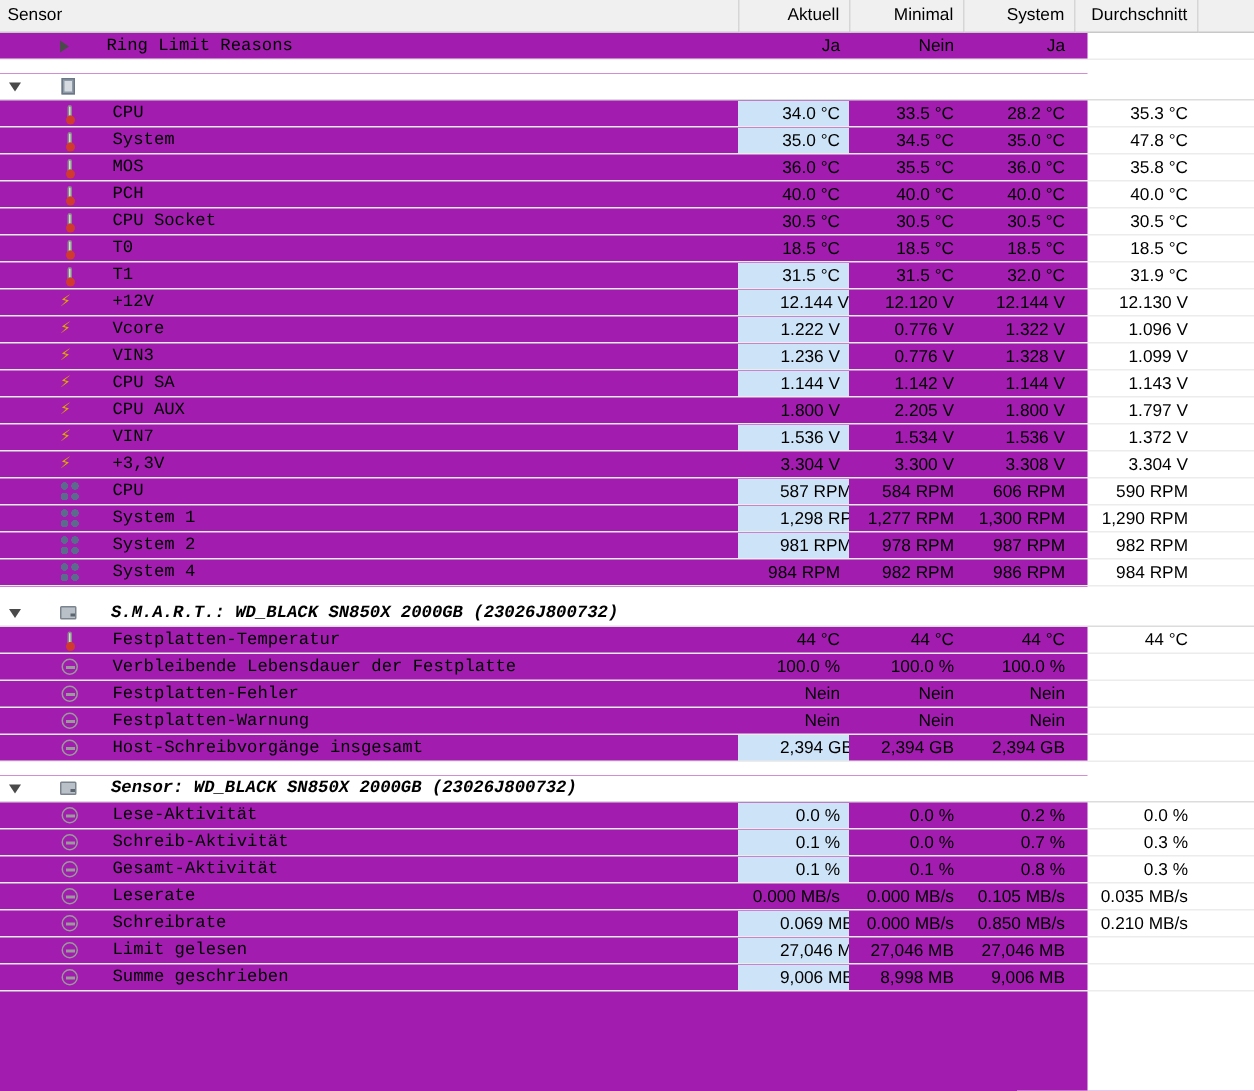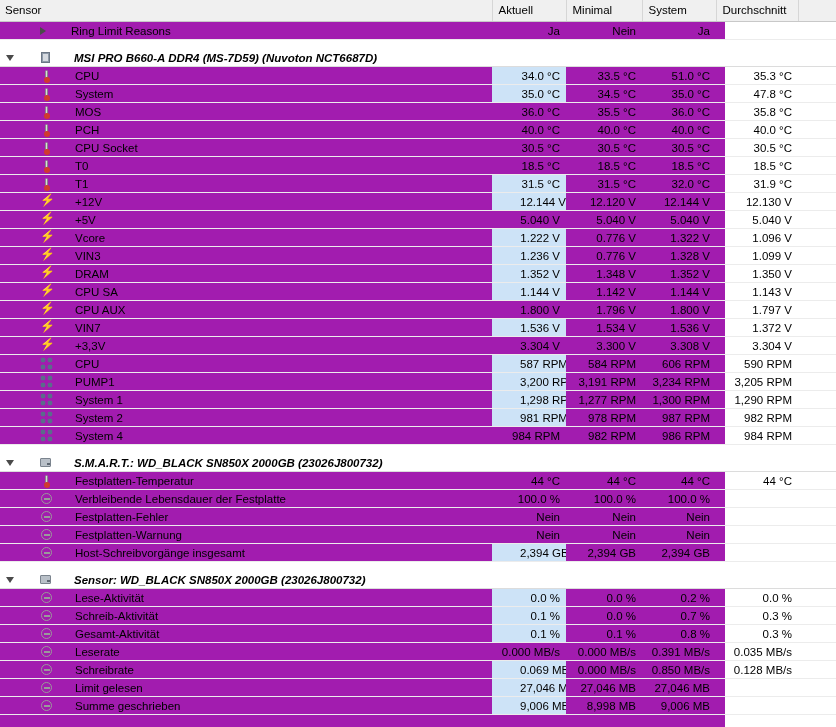--- a/index.html
+++ b/index.html
@@ -35,21 +35,21 @@
   table.grid col.c-end  { width: 38px; }
 
   thead th {
     background: #f0f0f0;
     border-right: 1px solid #d6d6d6;
     border-bottom: 1px solid #c8c8c8;
     font-weight: normal;
     font-size: 11.5px;
     padding: 2px 6px 3px 6px;
     height: 16px;
-    text-align: left;
+    text-align: right;
     color: #000;
   }
   thead th.hdr-name {
     text-align: left;
     padding-left: 5px;
   }
   thead th.hdr-end { border-right: none; }
 
   tbody td {
     height: 17px;
@@ -78,20 +78,21 @@
     height: 9px;
     border-bottom: none;
     background: #ffffff;
   }
 
   .namecell {
     display: flex;
     align-items: center;
     gap: 22px;
     height: 17px;
+    font-family: Liberation Mono, monospace;
   }
   .indent { display: inline-block; width: 14px; flex: 0 0 14px; }
   .indent2 { display: inline-block; width: 10px; flex: 0 0 10px; }
 
   .chev {
     width: 13px;
     height: 13px;
     flex: 0 0 13px;
     position: relative;
     cursor: default;
@@ -252,40 +253,39 @@
           <td></td>
         </tr>
         <tr class="spacer">
           <td colspan="6"></td>
         </tr>
         <tr class="group">
           <td class="name">
             <div class="namecell">
               <span class="chev down"></span>
               <span class="icon board"></span>
-              <span class="grouplabel">MSI PRO B660-A DDR4 (MS-7D59) (Nuvoton NCT6687D)</span>
             </div>
           </td>
           <td></td>
           <td></td>
           <td></td>
           <td></td>
           <td></td>
         </tr>
         <tr>
           <td class="name">
             <div class="namecell">
               <span class="indent"></span>
               <span class="icon temp"></span>
               <span>CPU</span>
             </div>
           </td>
           <td class="selected">34.0 °C</td>
           <td>33.5 °C</td>
-          <td>51.0 °C</td>
+          <td>28.2 °C</td>
           <td>35.3 °C</td>
           <td></td>
         </tr>
         <tr>
           <td class="name">
             <div class="namecell">
               <span class="indent"></span>
               <span class="icon temp"></span>
               <span>System</span>
             </div>
@@ -378,34 +378,20 @@
           <td>12.120 V</td>
           <td>12.144 V</td>
           <td>12.130 V</td>
           <td></td>
         </tr>
         <tr>
           <td class="name">
             <div class="namecell">
               <span class="indent"></span>
               <span class="icon volt"></span>
-              <span>+5V</span>
-            </div>
-          </td>
-          <td>5.040 V</td>
-          <td>5.040 V</td>
-          <td>5.040 V</td>
-          <td>5.040 V</td>
-          <td></td>
-        </tr>
-        <tr>
-          <td class="name">
-            <div class="namecell">
-              <span class="indent"></span>
-              <span class="icon volt"></span>
               <span>Vcore</span>
             </div>
           </td>
           <td class="selected">1.222 V</td>
           <td>0.776 V</td>
           <td>1.322 V</td>
           <td>1.096 V</td>
           <td></td>
         </tr>
         <tr>
@@ -420,53 +406,39 @@
           <td>0.776 V</td>
           <td>1.328 V</td>
           <td>1.099 V</td>
           <td></td>
         </tr>
         <tr>
           <td class="name">
             <div class="namecell">
               <span class="indent"></span>
               <span class="icon volt"></span>
-              <span>DRAM</span>
-            </div>
-          </td>
-          <td class="selected">1.352 V</td>
-          <td>1.348 V</td>
-          <td>1.352 V</td>
-          <td>1.350 V</td>
-          <td></td>
-        </tr>
-        <tr>
-          <td class="name">
-            <div class="namecell">
-              <span class="indent"></span>
-              <span class="icon volt"></span>
               <span>CPU SA</span>
             </div>
           </td>
           <td class="selected">1.144 V</td>
           <td>1.142 V</td>
           <td>1.144 V</td>
           <td>1.143 V</td>
           <td></td>
         </tr>
         <tr>
           <td class="name">
             <div class="namecell">
               <span class="indent"></span>
               <span class="icon volt"></span>
               <span>CPU AUX</span>
             </div>
           </td>
           <td>1.800 V</td>
-          <td>1.796 V</td>
+          <td>2.205 V</td>
           <td>1.800 V</td>
           <td>1.797 V</td>
           <td></td>
         </tr>
         <tr>
           <td class="name">
             <div class="namecell">
               <span class="indent"></span>
               <span class="icon volt"></span>
               <span>VIN7</span>
@@ -504,34 +476,20 @@
           <td>584 RPM</td>
           <td>606 RPM</td>
           <td>590 RPM</td>
           <td></td>
         </tr>
         <tr>
           <td class="name">
             <div class="namecell">
               <span class="indent"></span>
               <span class="icon fan"></span>
-              <span>PUMP1</span>
-            </div>
-          </td>
-          <td class="selected">3,200 RPM</td>
-          <td>3,191 RPM</td>
-          <td>3,234 RPM</td>
-          <td>3,205 RPM</td>
-          <td></td>
-        </tr>
-        <tr>
-          <td class="name">
-            <div class="namecell">
-              <span class="indent"></span>
-              <span class="icon fan"></span>
               <span>System 1</span>
             </div>
           </td>
           <td class="selected">1,298 RPM</td>
           <td>1,277 RPM</td>
           <td>1,300 RPM</td>
           <td>1,290 RPM</td>
           <td></td>
         </tr>
         <tr>
@@ -711,36 +669,36 @@
         <tr>
           <td class="name">
             <div class="namecell">
               <span class="indent"></span>
               <span class="icon gauge"></span>
               <span>Leserate</span>
             </div>
           </td>
           <td>0.000 MB/s</td>
           <td>0.000 MB/s</td>
-          <td>0.391 MB/s</td>
+          <td>0.105 MB/s</td>
           <td>0.035 MB/s</td>
           <td></td>
         </tr>
         <tr>
           <td class="name">
             <div class="namecell">
               <span class="indent"></span>
               <span class="icon gauge"></span>
               <span>Schreibrate</span>
             </div>
           </td>
           <td class="selected">0.069 MB/s</td>
           <td>0.000 MB/s</td>
           <td>0.850 MB/s</td>
-          <td>0.128 MB/s</td>
+          <td>0.210 MB/s</td>
           <td></td>
         </tr>
         <tr>
           <td class="name">
             <div class="namecell">
               <span class="indent"></span>
               <span class="icon gauge"></span>
               <span>Limit gelesen</span>
             </div>
           </td>

